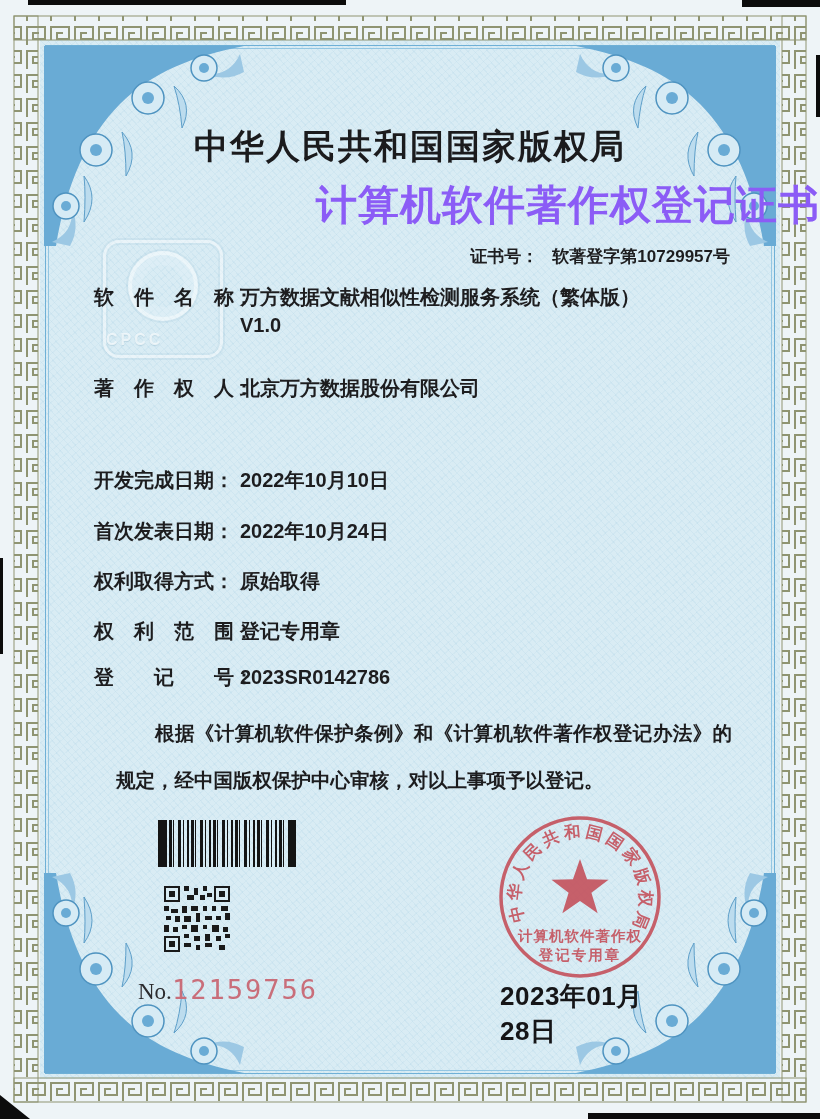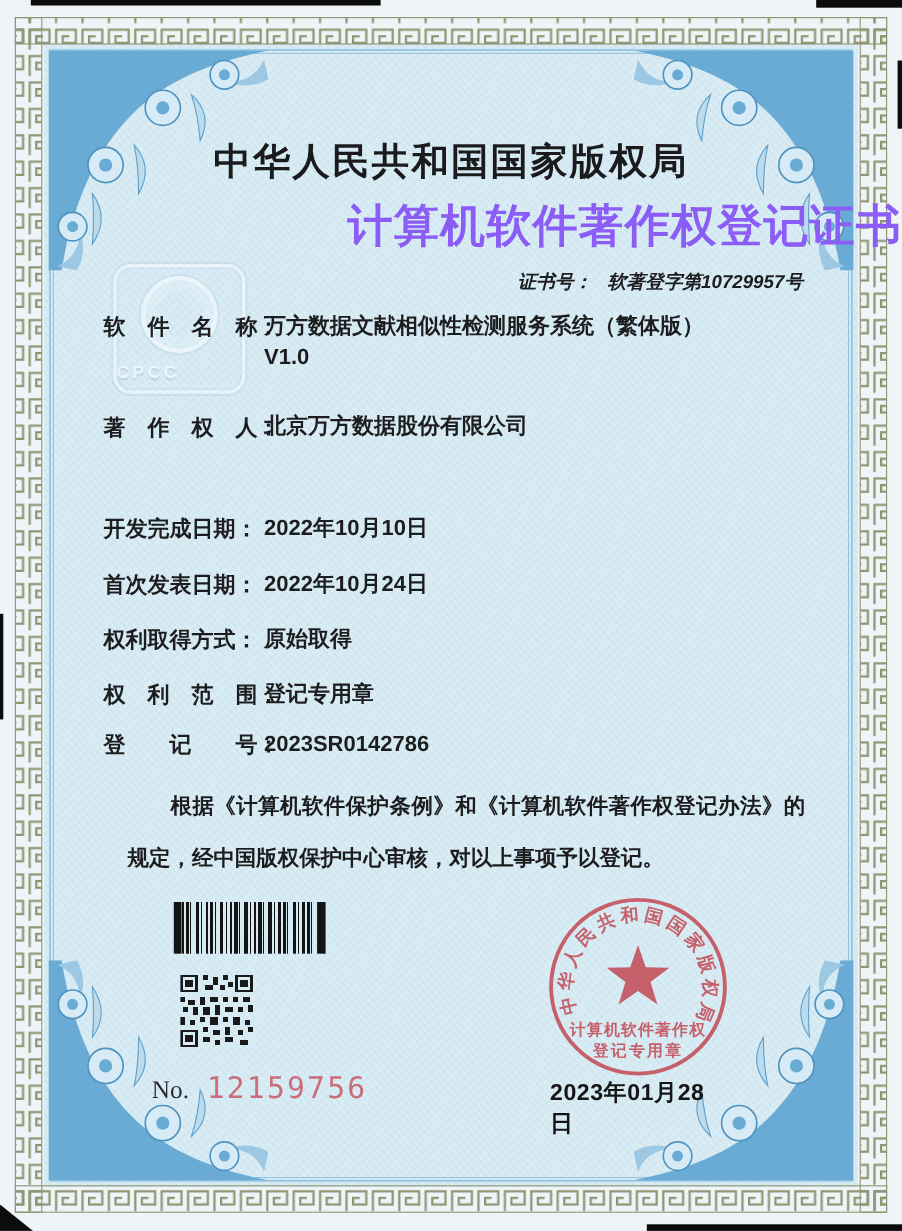--- a/index.html
+++ b/index.html
@@ -38,21 +38,21 @@
     font-family:"Liberation Serif", serif;
     font-size:34px;font-weight:900;letter-spacing:2px;color:#1b1b1d;
   }
   .cert-title{
     position:absolute;left:0;top:178px;width:100%;text-align:right;
     font-family:Liberation Mono, monospace;
     font-size:41px;font-weight:900;letter-spacing:1px;color:#8b5cf6;
   }
   .cert-no{
     position:absolute;top:245px;right:90px;
-    font-size:17px;font-weight:700;color:#1d1d1f;font-style:italic;
+    font-size:17px;font-weight:700;color:#1d1d1f;
   }
   .cert-no .lbl{margin-right:14px;}
   .row{position:absolute;left:0;width:100%;}
   .row .label{position:absolute;left:94px;font-size:20px;font-weight:700;white-space:nowrap;}
   .row .value{position:absolute;left:240px;width:500px;font-size:20px;font-weight:700;line-height:27.5px;}
   .para{
     position:absolute;left:90px;right:88px;top:710px;
     font-size:19.5px;font-weight:700;line-height:47px;
     text-indent:2em;text-align:justify;color:#1c1c1e;margin-left:26px;
   }
@@ -62,29 +62,29 @@
     background:
       repeating-linear-gradient(90deg,
         #141414 0 2px, transparent 2px 4px,
         #141414 4px 7px, transparent 7px 8px,
         #141414 8px 9px, transparent 9px 13px,
         #141414 13px 16px, transparent 16px 18px,
         #141414 18px 19px, transparent 19px 22px);
   }
   .qr{position:absolute;left:164px;top:886px;width:66px;height:66px;}
   .no-line{
-    position:absolute;left:138px;top:974px;display:flex;gap:16px;align-items:baseline;text-align:right;
+    position:absolute;left:138px;top:974px;display:flex;align-items:baseline;text-align:right;
   }
   .no-line .no-lbl{font-family:"Liberation Serif", serif;font-size:23px;color:#2b2b2e;}
   .no-line .no-val{font-family:"DejaVu Sans Mono", monospace;font-size:27px;letter-spacing:2px;color:#c96e7a;}
   .seal{position:absolute;left:495px;top:812px;width:170px;height:170px;opacity:.9;}
   .seal text{font-family:"Liberation Sans", sans-serif;font-weight:700;}
   .issue-date{
     position:absolute;left:500px;top:979px;width:160px;
-    font-size:21px;font-weight:700;letter-spacing:.5px;color:#151517;
+    font-size:26px;font-weight:700;letter-spacing:.5px;color:#151517;
   }
   .watermark{
     position:absolute;left:103px;top:240px;width:114px;height:112px;
     border:3px solid rgba(255,255,255,.6);border-radius:16px;
     box-shadow:0 0 0 2px rgba(150,190,210,.25), inset 0 0 0 2px rgba(150,190,210,.2);
     opacity:.75;
   }
   .watermark .wm-circle{
     position:absolute;left:50%;top:8px;transform:translateX(-50%);
     width:62px;height:62px;border-radius:50%;

